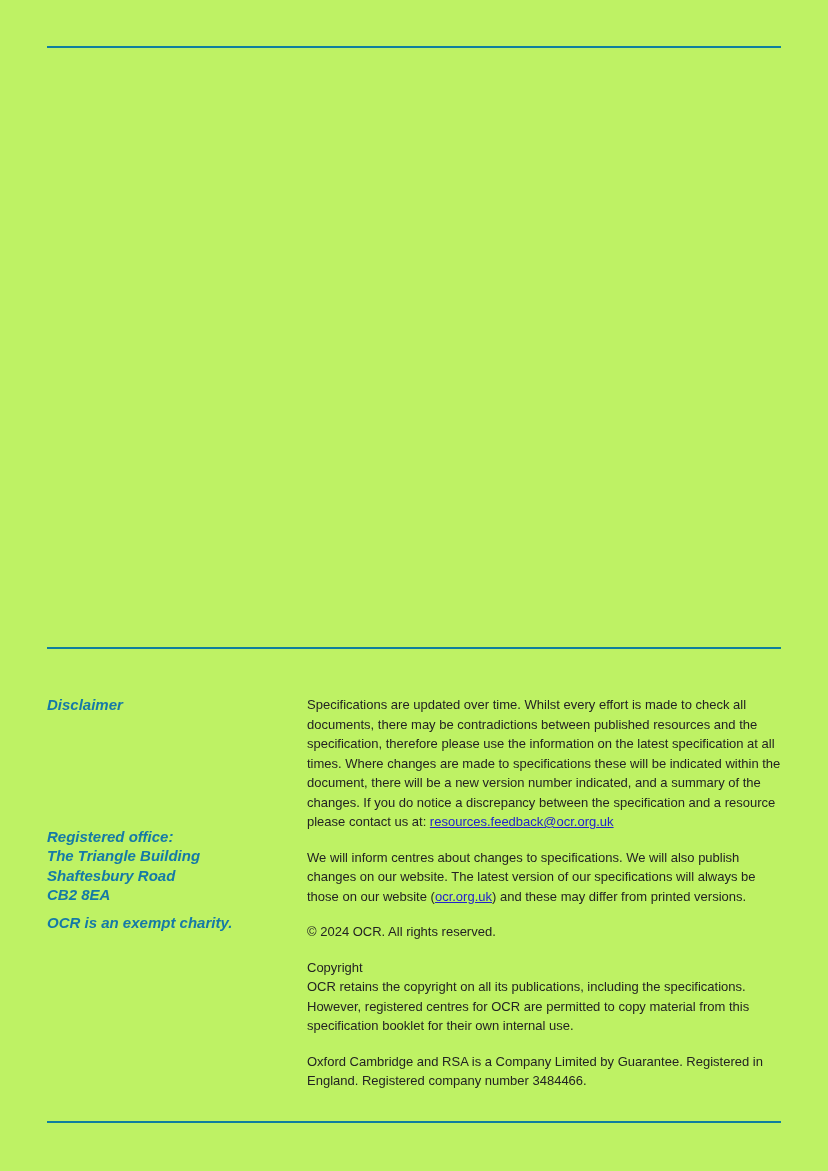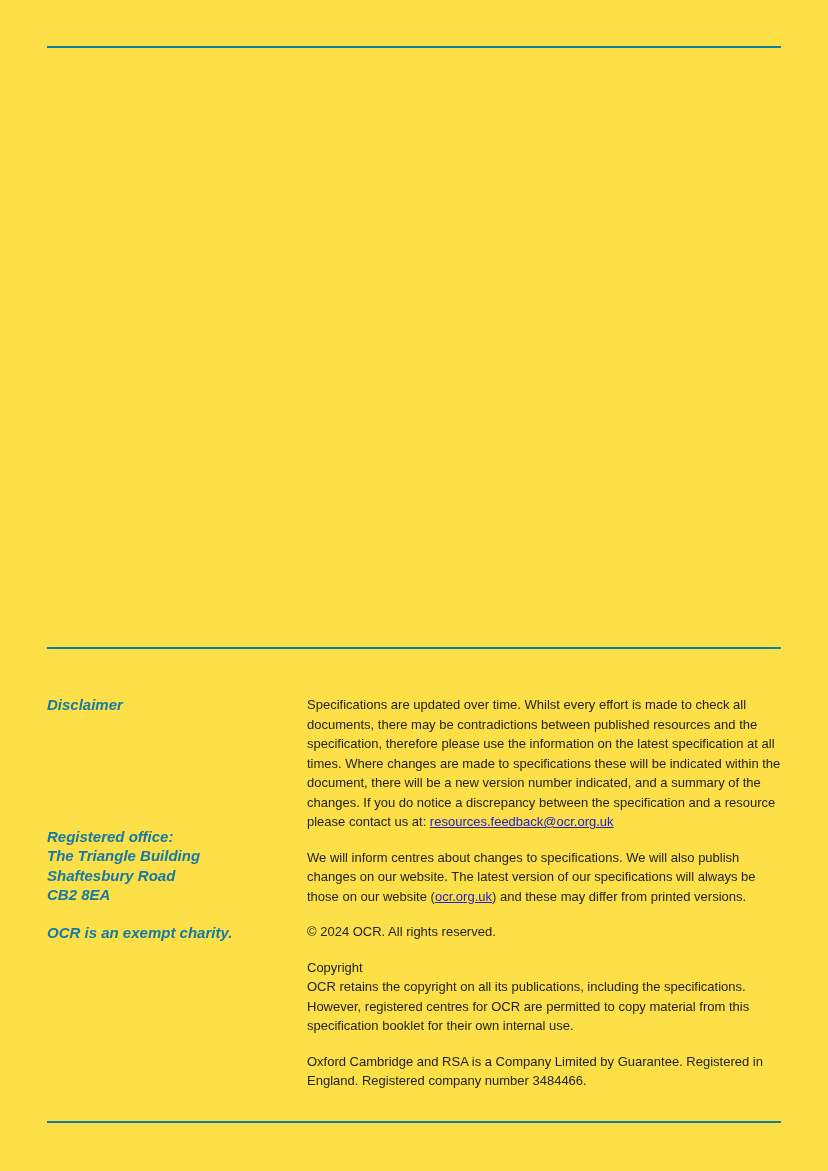--- a/index.html
+++ b/index.html
@@ -4,21 +4,21 @@
 <style>
   * { margin: 0; padding: 0; box-sizing: border-box; }
   html, body {
     background: #ffffff;
     font-family: "Liberation Sans", "DejaVu Sans", sans-serif;
   }
   .page {
     position: relative;
     width: 828px;
     height: 1171px;
-    background: #fde047;
+    background: #bef264;
     margin: 0 auto;
     overflow: hidden;
   }
   .rule {
     position: absolute;
     left: 47px;
     width: 734px;
     height: 2px;
     background: #0f7f9f;
   }
@@ -56,21 +56,21 @@
     margin-top: 112px;
   }
   .address-line {
     font-size: 15px;
     font-weight: bold;
     font-style: italic;
     color: #1579a7;
     line-height: 19.5px;
   }
   .charity-note {
-    margin-top: 18px;
+    margin-top: 8px;
   }
   .right-col p {
     margin-bottom: 16px;
   }
   .right-col .copyright-heading {
     margin-bottom: 0;
   }
   a.doc-link {
     color: #2222cc;
     text-decoration: underline;

